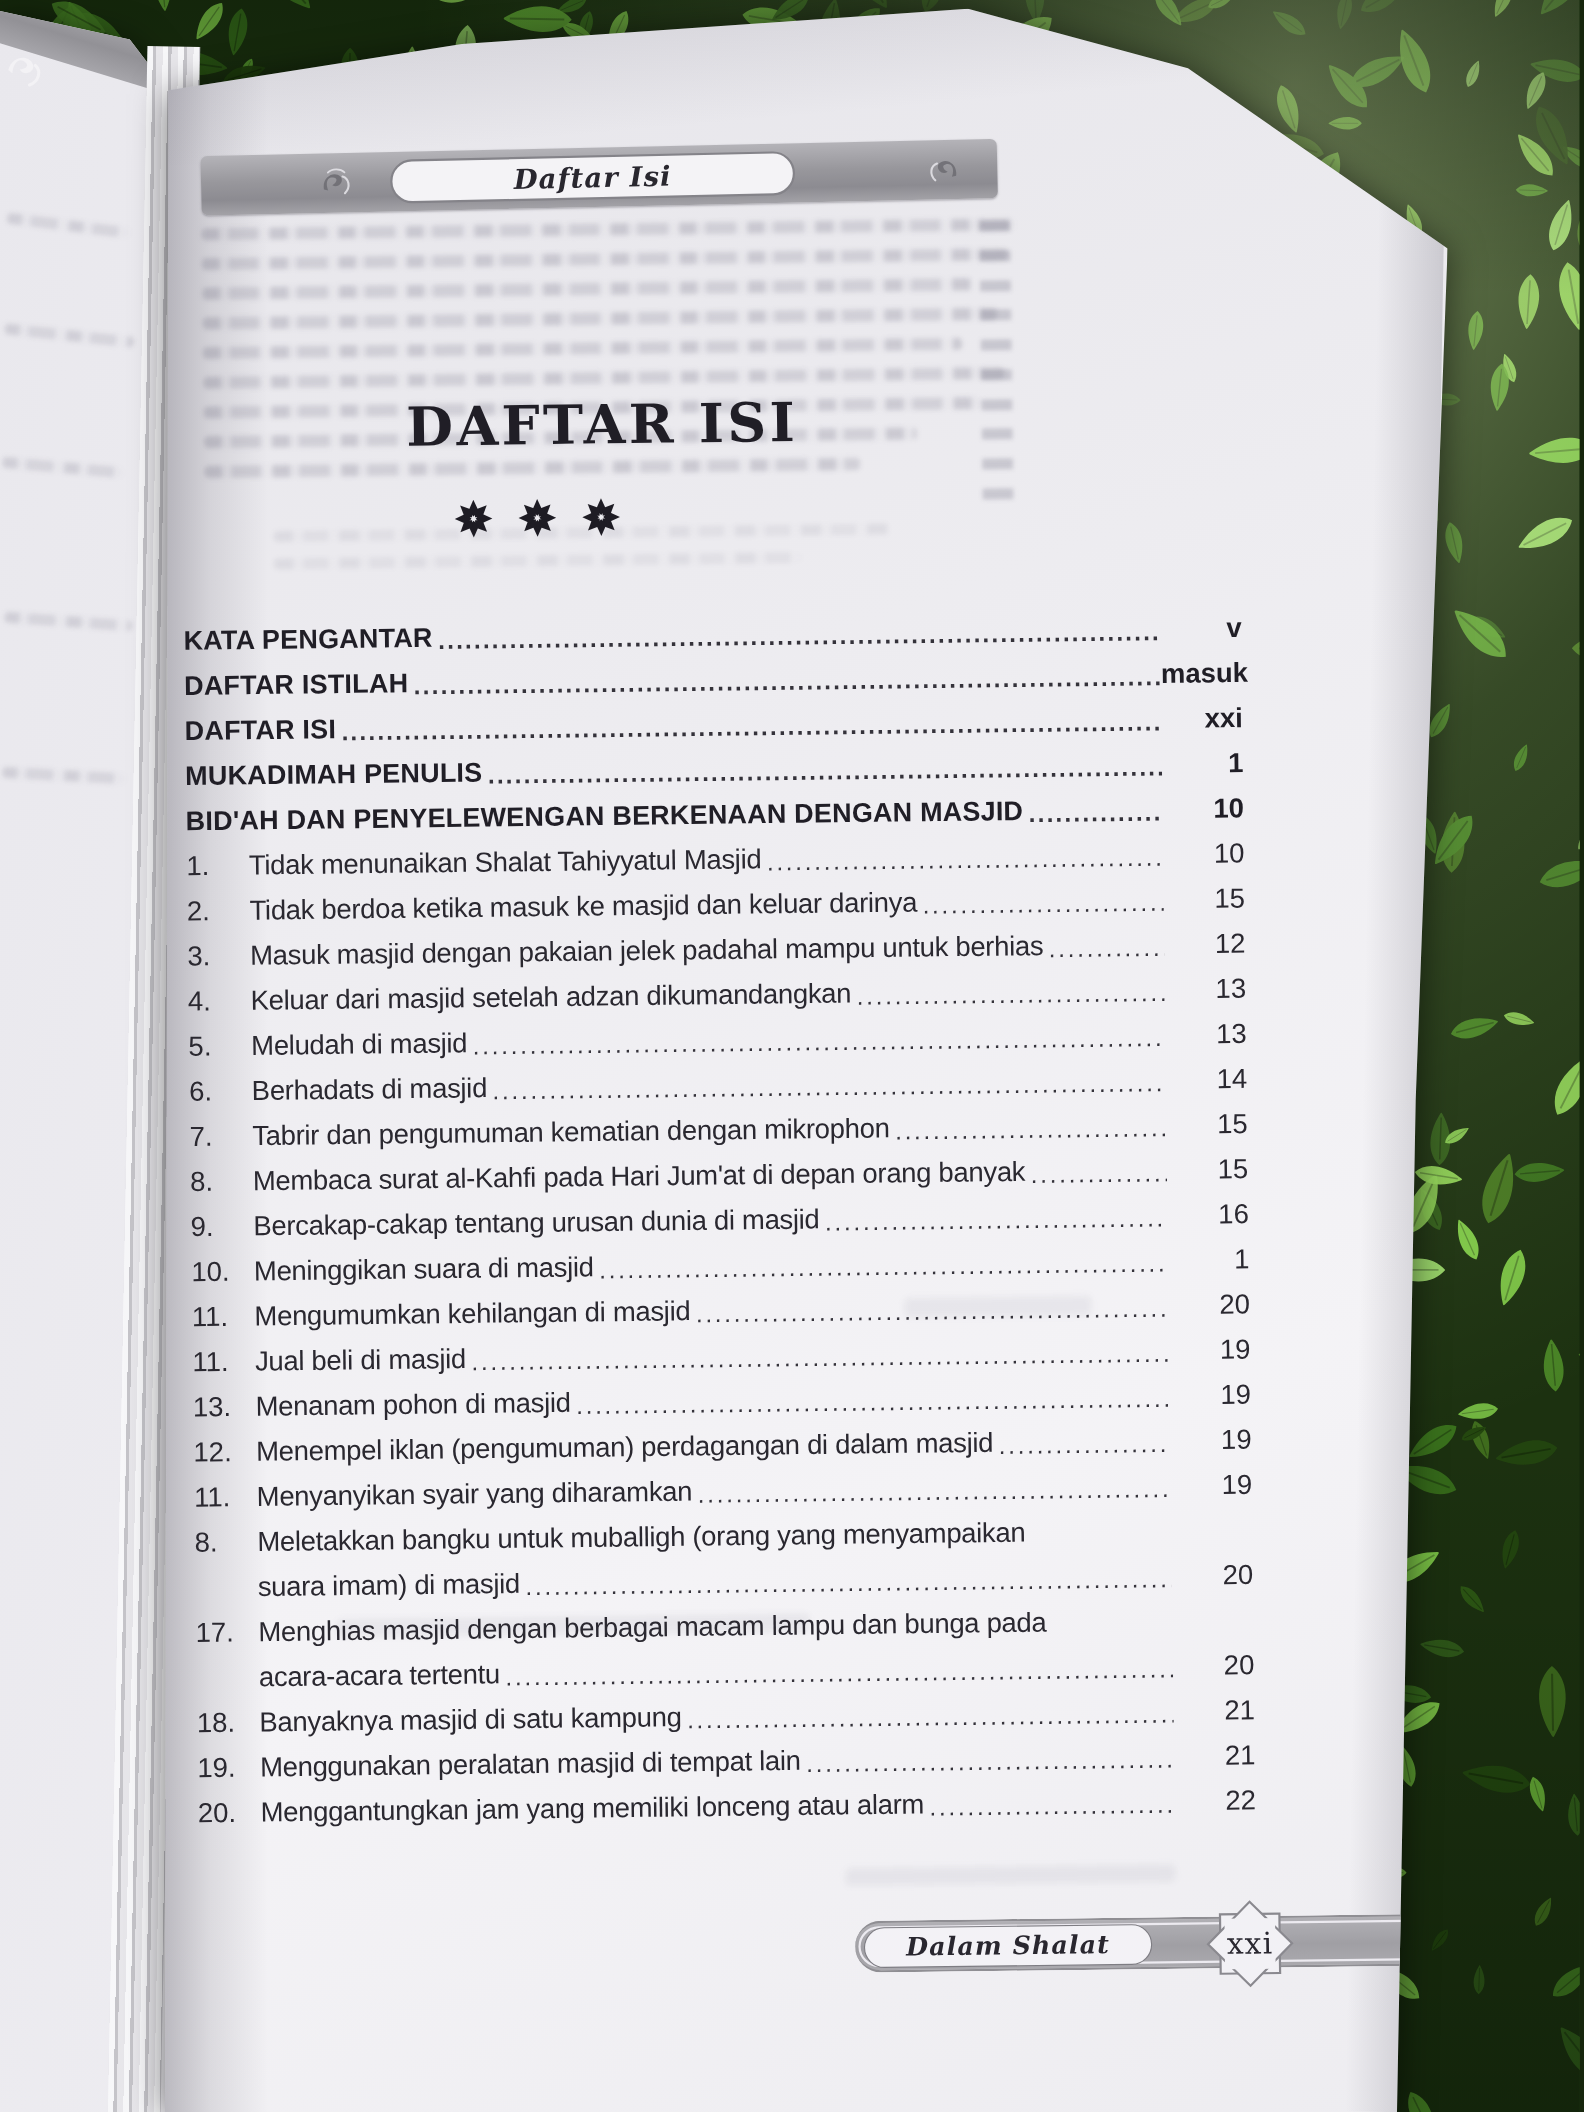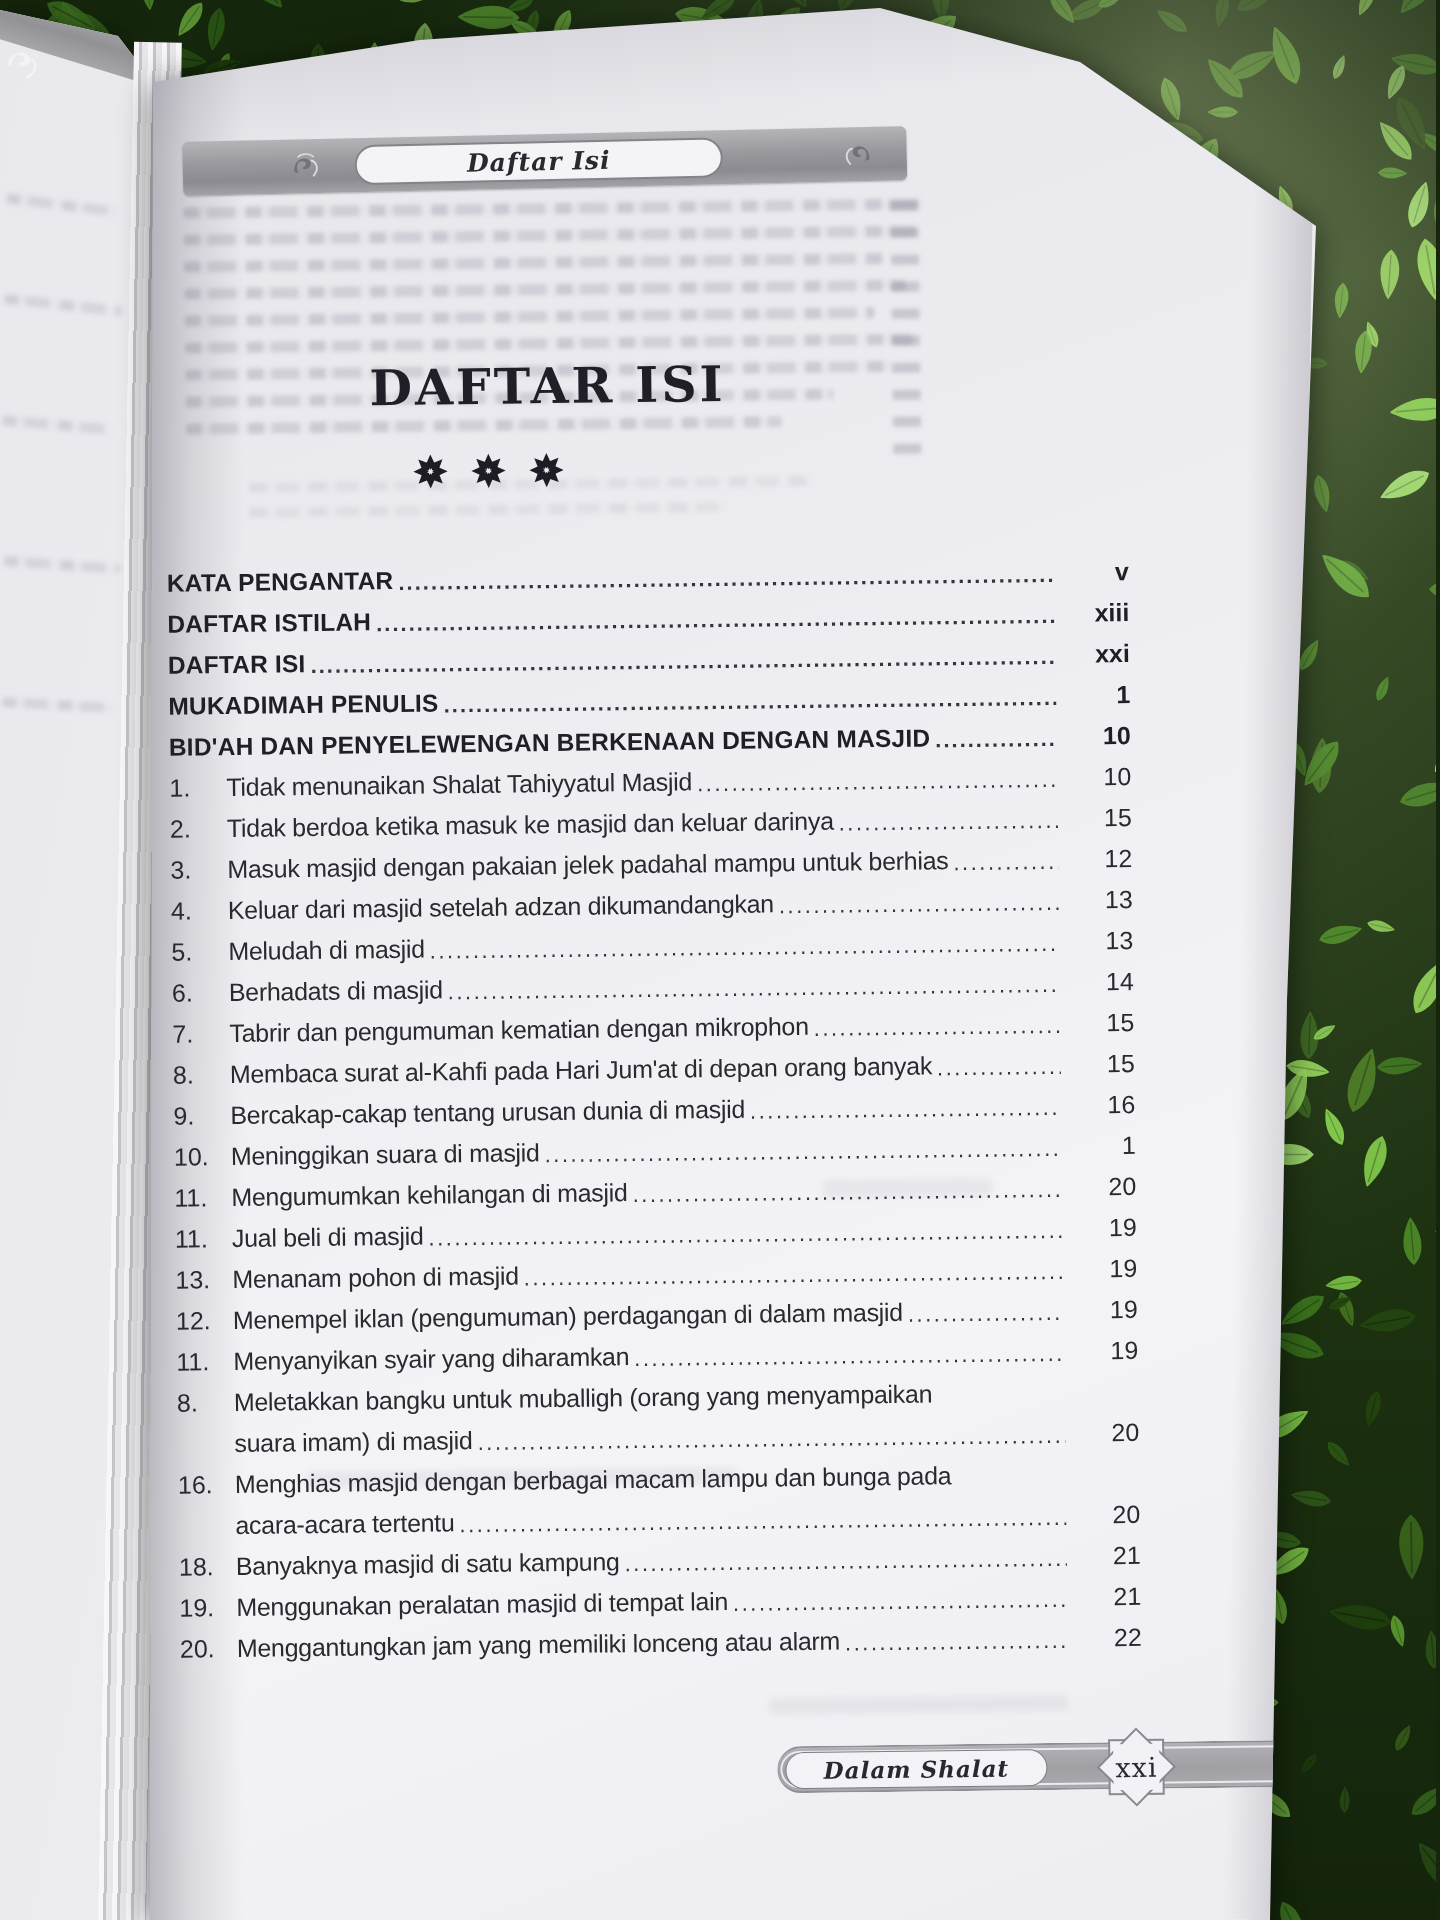--- a/index.html
+++ b/index.html
@@ -3254,21 +3254,21 @@
           <div class="toc">
 
             <div class="toc-row">
               <span class="flabel">KATA PENGANTAR</span>
               <span class="leader bold"></span>
               <span class="fpage">v</span>
             </div>
             <div class="toc-row">
               <span class="flabel">DAFTAR ISTILAH</span>
               <span class="leader bold"></span>
-              <span class="fpage">xiii</span>
+              <span class="fpage">masuk</span>
             </div>
             <div class="toc-row">
               <span class="flabel">DAFTAR ISI</span>
               <span class="leader bold"></span>
               <span class="fpage">xxi</span>
             </div>
             <div class="toc-row">
               <span class="flabel">MUKADIMAH PENULIS</span>
               <span class="leader bold"></span>
               <span class="fpage">1</span>
@@ -3375,21 +3375,21 @@
               <span class="itext">Meletakkan bangku untuk muballigh (orang yang menyampaikan</span>
             </div>
             <div class="toc-row">
               <span class="inum"></span>
               <span class="itext">suara imam) di masjid</span>
               <span class="leader"></span>
               <span class="ipage">20</span>
             </div>
 
             <div class="toc-row">
-              <span class="inum">16.</span>
+              <span class="inum">17.</span>
               <span class="itext">Menghias masjid dengan berbagai macam lampu dan bunga pada</span>
             </div>
             <div class="toc-row">
               <span class="inum"></span>
               <span class="itext">acara-acara tertentu</span>
               <span class="leader"></span>
               <span class="ipage">20</span>
             </div>
 
             <div class="toc-row">

